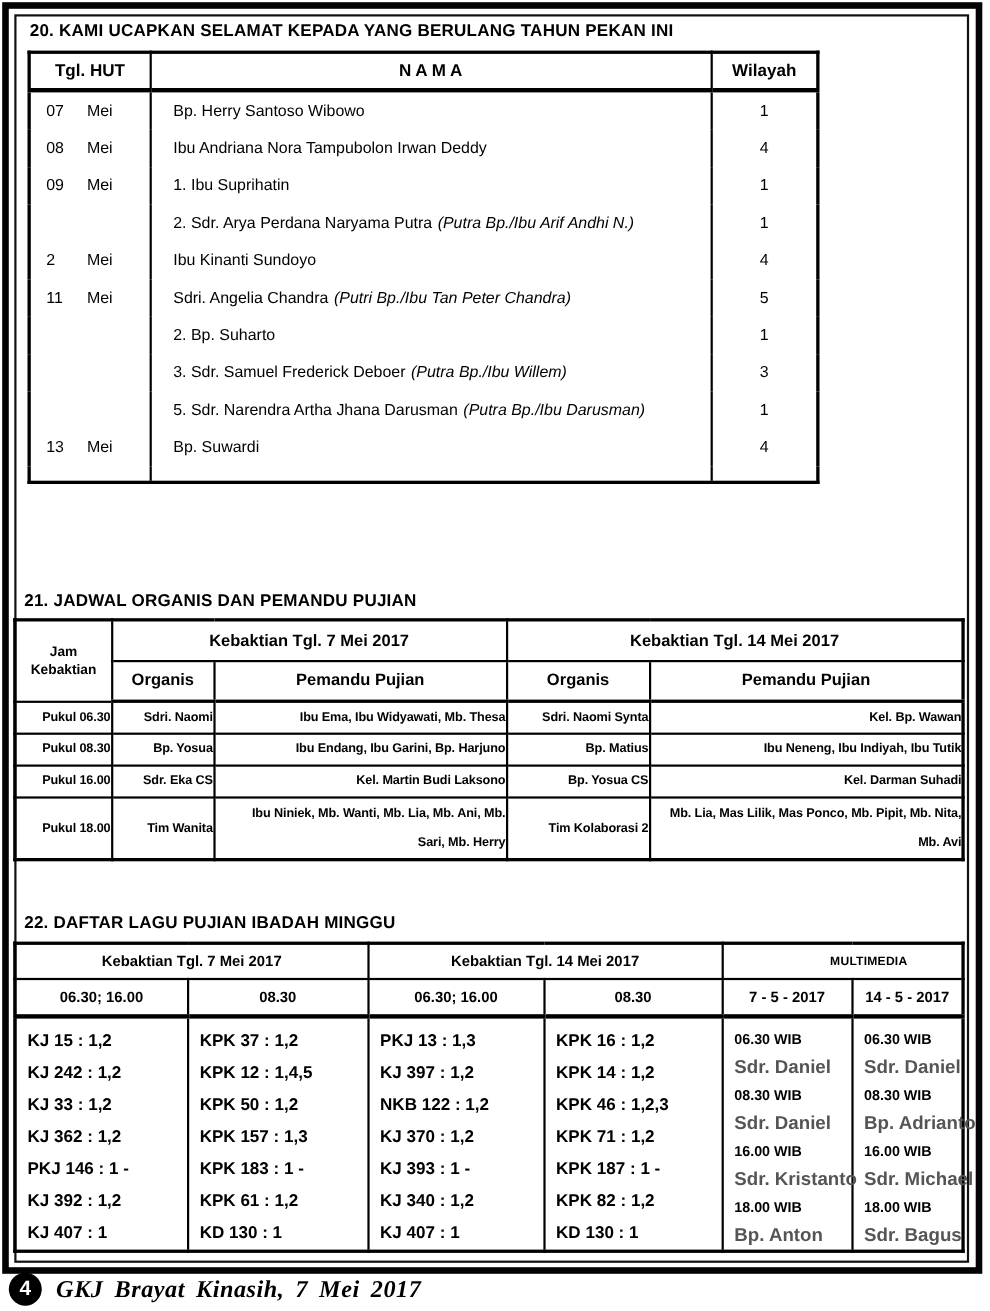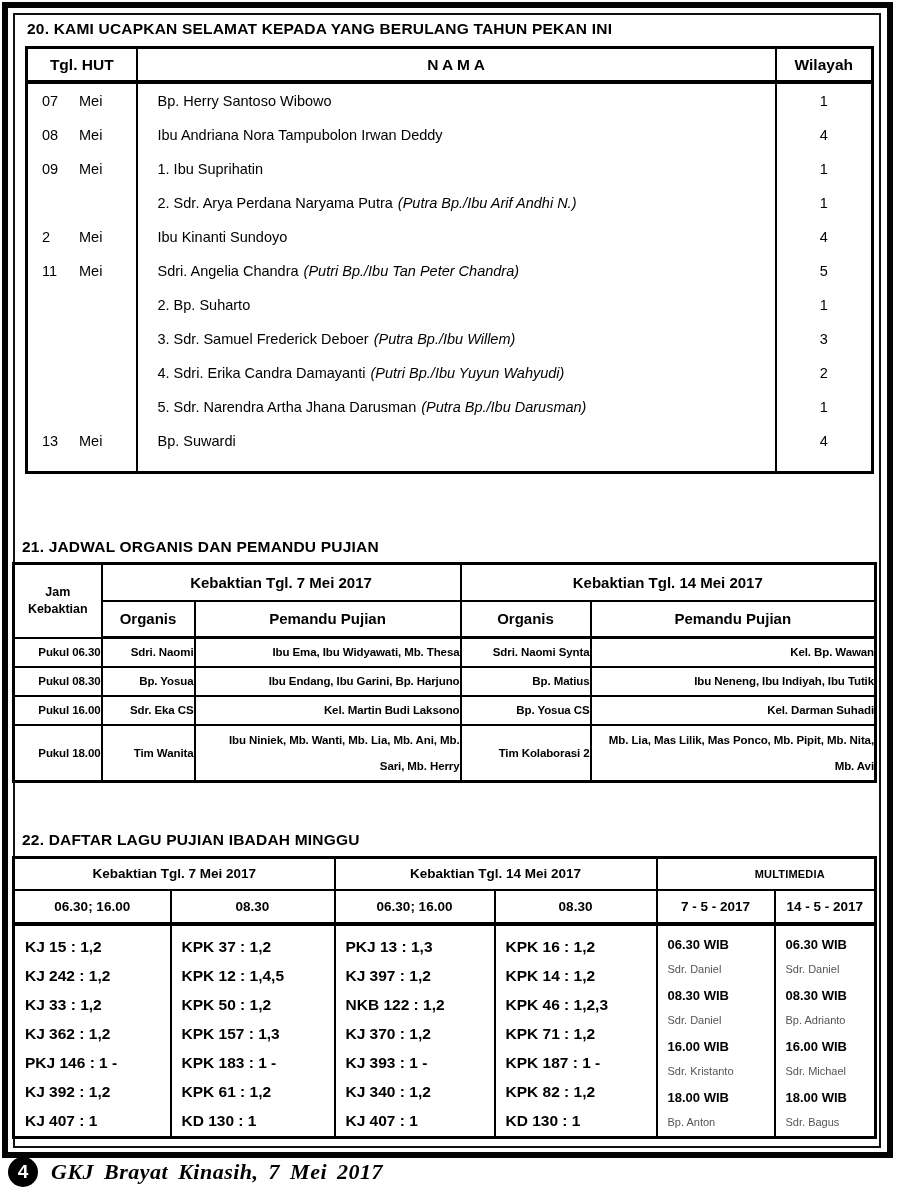--- a/index.html
+++ b/index.html
@@ -12,21 +12,21 @@
 
   .sec-title { position:absolute; font-size:15.5px; font-weight:bold; letter-spacing:0.2px; white-space:nowrap; }
   #title20 { left:27px; top:20px; }
   #title21 { left:22px; top:538px; }
   #title22 { left:22px; top:831px; }
 
   table { border-collapse:collapse; table-layout:fixed; }
   th, td { padding:0; }
 
   
-  .t20 { position:absolute; left:25px; top:46px; width:849px; border:3px solid #000; }
+  .t20 { position:absolute; left:25px; top:46px; width:720px; border:3px solid #000; }
   .t20 thead th { border:2.5px solid #000; border-bottom:4px solid #000; font-size:15.5px; font-weight:bold; height:31px; text-align:center; }
   .t20 tbody td { border-left:2.5px solid #000; border-right:2.5px solid #000; font-size:14.5px; height:34px; vertical-align:middle; }
   .t20 .c-date { padding-left:14px; }
   .t20 .c-date .day { display:inline-block; width:37px; }
   .t20 .c-name { padding-left:20px; }
   .t20 .c-reg  { text-align:center; }
   .t20 .note { font-style:italic; margin-left:5px; }
   .t20 .spacer td { height:13px; }
 
   
@@ -46,21 +46,21 @@
   .t22 th, .t22 td { border:2px solid #000; }
   .t22 .r1 { height:32px; }
   .t22 .r1 th { font-size:13.5px; font-weight:bold; text-align:center; }
   .t22 .r1 .h-mm { font-size:11px; letter-spacing:0.2px;padding-left:48px; }
   .t22 .r2 { height:34px; }
   .t22 .r2 th { font-size:13.5px; font-weight:bold; text-align:center; border-bottom:4px solid #000; }
   .t22 tbody tr { height:212px; }
   .t22 tbody td { vertical-align:top; padding:6px 0 0 10px; }
   .t22 .song { font-size:15.5px; font-weight:bold; line-height:29px; white-space:nowrap; }
   .t22 .mm-time { font-size:13px; font-weight:bold; line-height:25.5px; white-space:nowrap; }
-  .t22 .mm-name { font-size:11px; color:#555; line-height:25.5px; white-space:nowrap; }
+  .t22 .mm-name { font-size:17px; color:#555; line-height:25.5px; white-space:nowrap;font-weight:bold; }
 
   
   .footer { position:absolute; left:8px; top:1157px; display:flex; align-items:center; gap:13px; }
   .page-num { width:30px; height:30px; border-radius:50%; background:#000; color:#fff; font-weight:bold; font-size:19px; display:flex; align-items:center; justify-content:center; }
   .footer-text { font-family:"Liberation Serif", serif; font-style:italic; font-weight:bold; font-size:22px; letter-spacing:0.5px; word-spacing:4px; white-space:nowrap; }
 </style>
 </head>
 <body>
 
 <div class="page">
@@ -126,25 +126,20 @@
           <td class="c-name"><span>2. Bp. Suharto</span><span class="note"></span></td>
           <td class="c-reg">1</td>
         </tr>
 
         <tr>
           <td class="c-date"><span class="day"></span><span class="mon"></span></td>
           <td class="c-name"><span>3. Sdr. Samuel Frederick Deboer</span><span class="note">(Putra Bp./Ibu Willem)</span></td>
           <td class="c-reg">3</td>
         </tr>
 
-        <tr>
-          <td class="c-date"><span class="day"></span><span class="mon"></span></td>
-          <td class="c-name"><span>4. Sdri. Erika Candra Damayanti</span><span class="note">(Putri Bp./Ibu Yuyun Wahyudi)</span></td>
-          <td class="c-reg">2</td>
-        </tr>
 
         <tr>
           <td class="c-date"><span class="day"></span><span class="mon"></span></td>
           <td class="c-name"><span>5. Sdr. Narendra Artha Jhana Darusman</span><span class="note">(Putra Bp./Ibu Darusman)</span></td>
           <td class="c-reg">1</td>
         </tr>
 
         <tr>
           <td class="c-date"><span class="day">13</span><span class="mon">Mei</span></td>
           <td class="c-name"><span>Bp. Suwardi</span><span class="note"></span></td>

